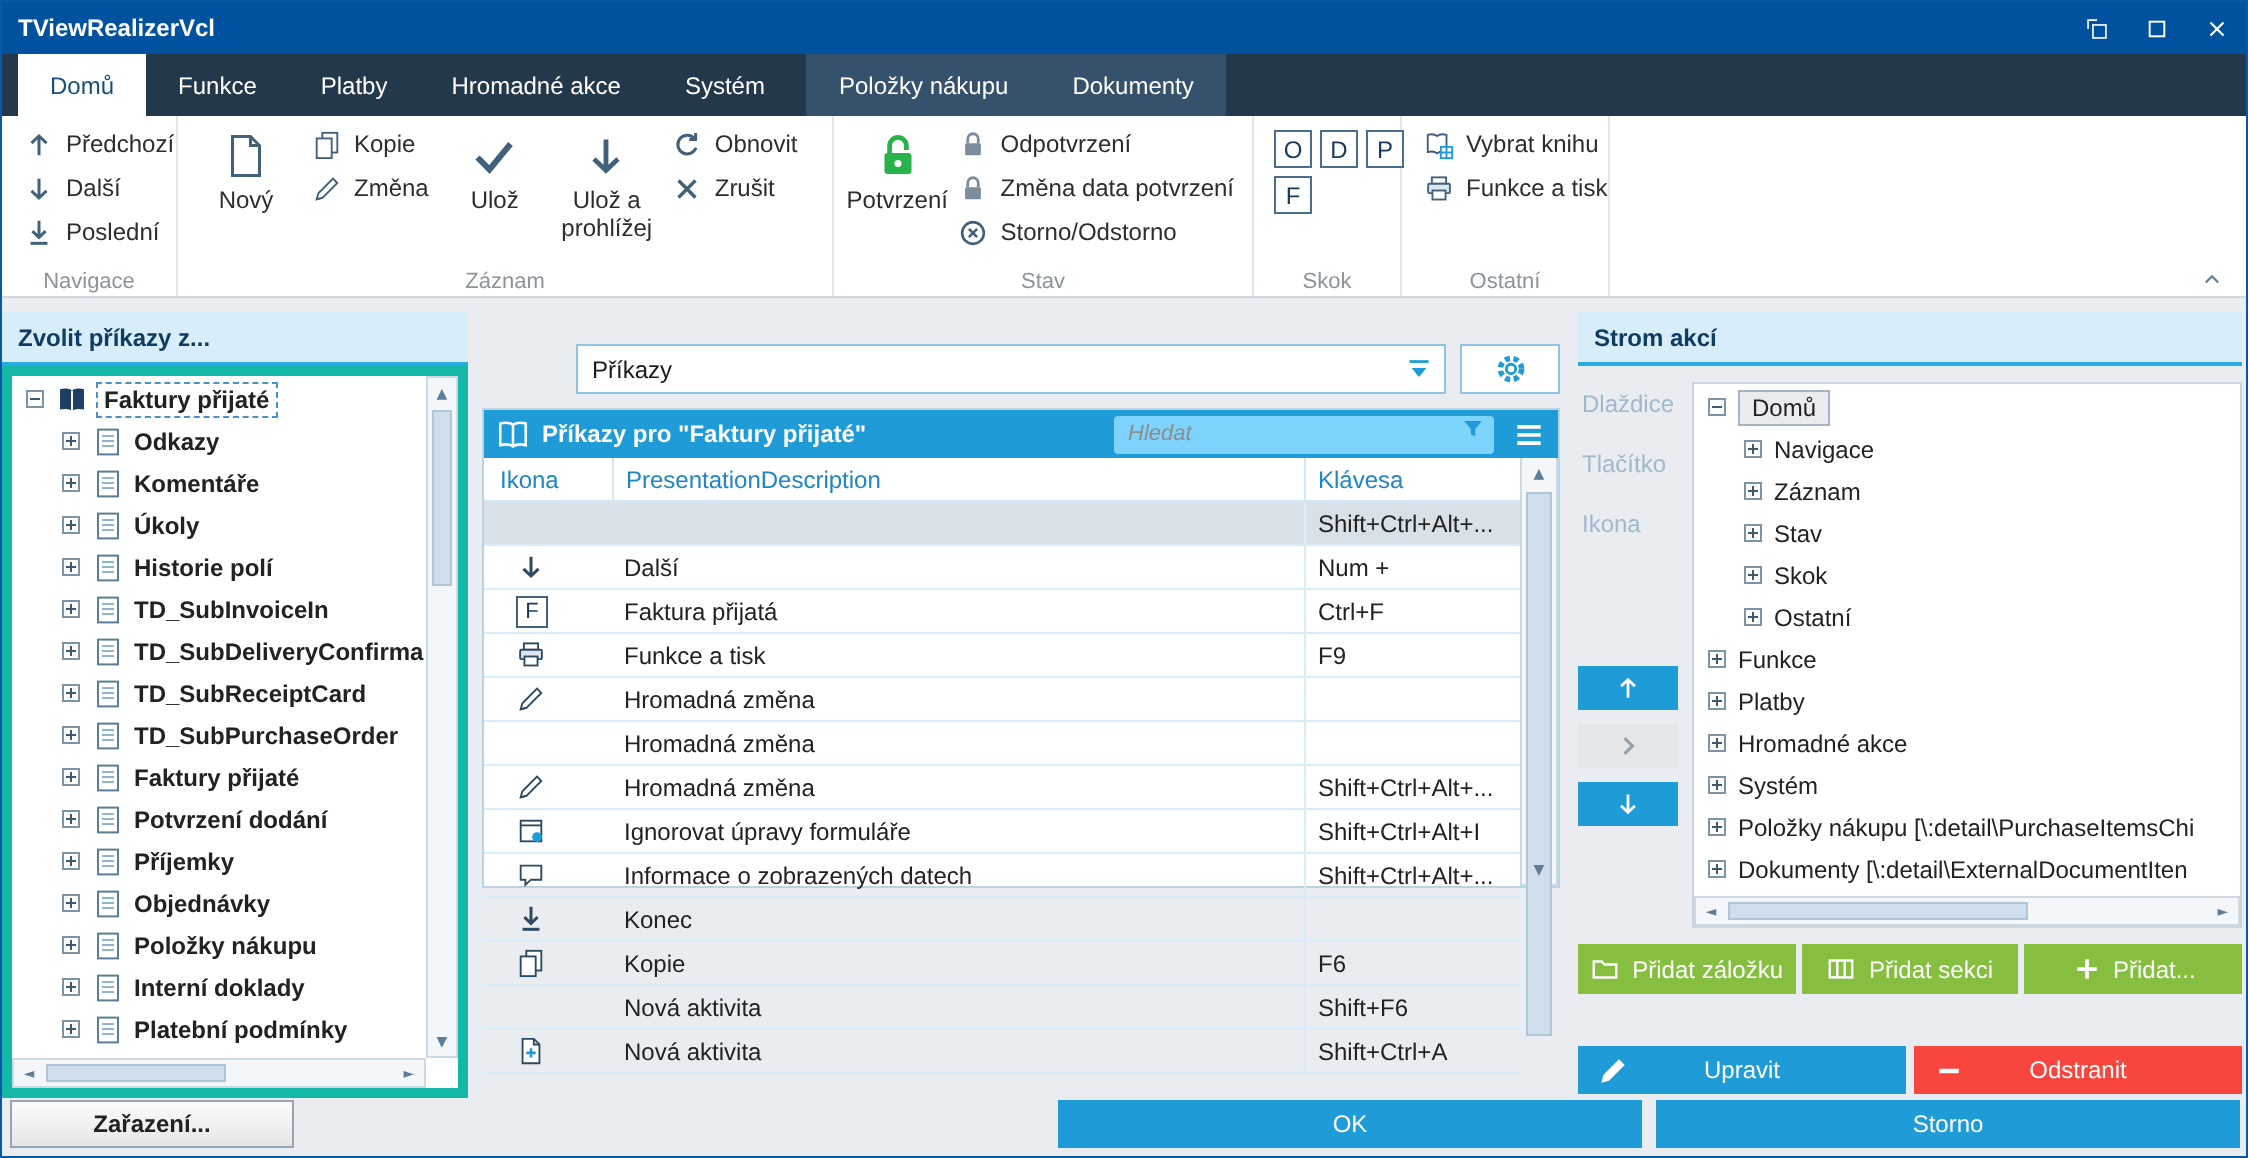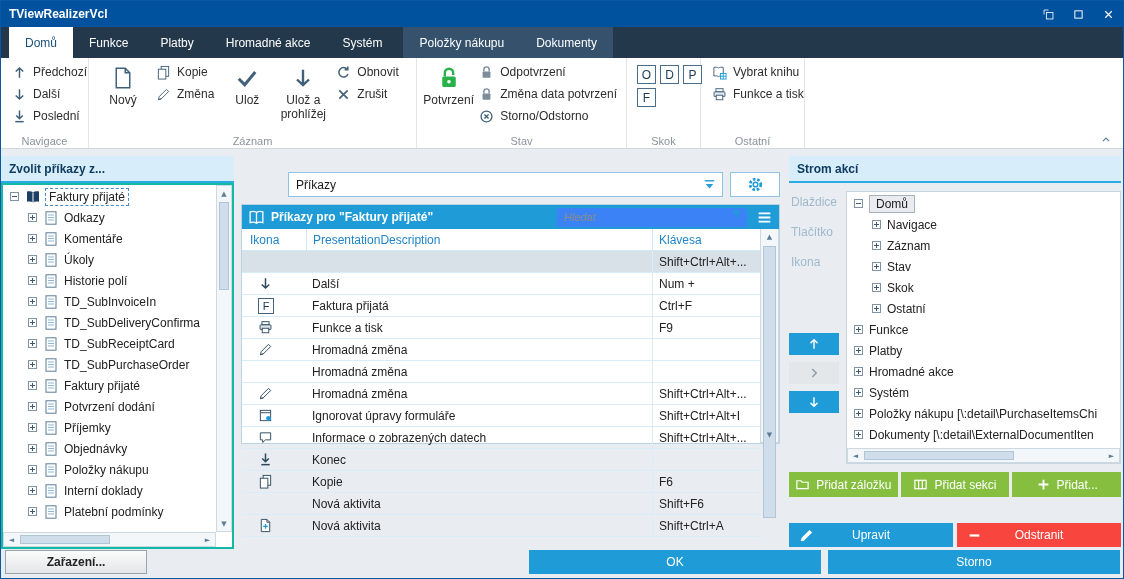--- a/index.html
+++ b/index.html
@@ -56,38 +56,38 @@
   .ebox { width: 9px; height: 9px; border: 1px solid #7e93a4; background: #fff; position: relative; flex: none; margin-right: 6px; }
   .ebox::before { content: ""; position: absolute; left: 1px; right: 1px; top: 3px; height: 1px; background: #3f5a70; }
   .ebox.plus::after { content: ""; position: absolute; top: 1px; bottom: 1px; left: 3px; width: 1px; background: #3f5a70; }
   .ticon { width: 16px; height: 16px; margin-right: 5px; flex: none; }
   .tlabel { white-space: nowrap; }
   .tlabel.focused { outline: 1px dashed #4a90c8; padding: 1px 3px; }
   .tlabel.sel { background: #e9ebee; border: 1px solid #a6b2bc; padding: 1px 6px; }
 
   
   .lpanel { position: absolute; left: 0; top: 155px; width: 233px; height: 393px; display: flex; flex-direction: column; }
-  .ltree-wrap { position: relative; flex: 1; background: #fff; border: 2px solid #14b8a6; }
+  .ltree-wrap { position: relative; flex: 1; background: #fff; border: 5px solid #14b8a6; font-weight: bold; }
   .ltree-items { position: absolute; left: 0; top: 1px; right: 16px; bottom: 15px; overflow: hidden; }
   .lsb-v { right: 0; top: 0; bottom: 15px; width: 16px; }
   .lsb-h { left: 0; right: 16px; bottom: 0; height: 15px; }
   .doc-ic { color: #5b7d96; } .book-ic { color: #1d3f63; }
 
   
   .cpanel { position: absolute; left: 240px; top: 171px; width: 539px; height: 272px; padding-left: 47px; }
   .crow { display: flex; gap: 7px; height: 25px; }
   .combo { flex: 1; background: #fff; border: 1px solid #8fc3e4; display: flex; align-items: center; position: relative; padding-left: 7px; color: #1a1a1a; }
   .combo .cicon { position: absolute; right: 4px; top: 3px; width: 17px; height: 17px; color: #1f9cd8; }
   .gearbtn { width: 50px; background: #fff; border: 1px solid #8fc3e4; display: flex; align-items: center; justify-content: center; }
   .gearbtn .ic { width: 17px; height: 17px; color: #1f9cd8; }
   .table { position: absolute; left: 0; top: 32px; right: 0; bottom: 0; background: #fff; border: 1px solid #bcd3e2; }
   .thead { height: 24px; background: #1f9cd8; display: flex; align-items: center; color: #fff; padding: 0 6px; }
   .thead .bookw { width: 17px; height: 17px; margin-right: 6px; color: #fff; flex: none; }
   .ttitle { font-weight: bold; white-space: nowrap; }
-  .searchwrap { margin-left: auto; width: 190px; height: 19px; background: #3b82f6; border-radius: 2px; position: relative; display: flex; flex: none; }
+  .searchwrap { margin-left: auto; width: 190px; height: 19px; background: #7dd3fc; border-radius: 2px; position: relative; display: flex; flex: none; }
   .searchwrap input { border: 0; outline: 0; background: transparent; width: 100%; height: 100%; padding: 0 22px 0 7px; font: italic 11px "Liberation Sans", sans-serif; color: #333; }
   .searchwrap input::placeholder { color: #8c8c8c; font-style: italic; }
   .funnel { position: absolute; right: 4px; width: 13px; height: 13px; color: #1f9cd8; }
   .menuicon { width: 17px; height: 17px; color: #fff; margin-left: 9px; flex: none; }
   .colhdr { display: flex; height: 22px; border-bottom: 1px solid #cfe9f8; color: #1f85c6; align-items: stretch; margin-right: 19px; }
   .col-icon { width: 64px; padding-left: 8px; display: flex; align-items: center; }
   .col-desc { flex: 1; padding-left: 6px; border-left: 1px solid #cfe9f8; display: flex; align-items: center; }
   .col-key { width: 108px; padding-left: 6px; border-left: 1px solid #cfe9f8; display: flex; align-items: center; }
   .trow { display: flex; height: 22px; border-bottom: 1px solid #d8edf9; margin-right: 19px; align-items: stretch; }
   .trow.sel { background: #d9e1e8; }

